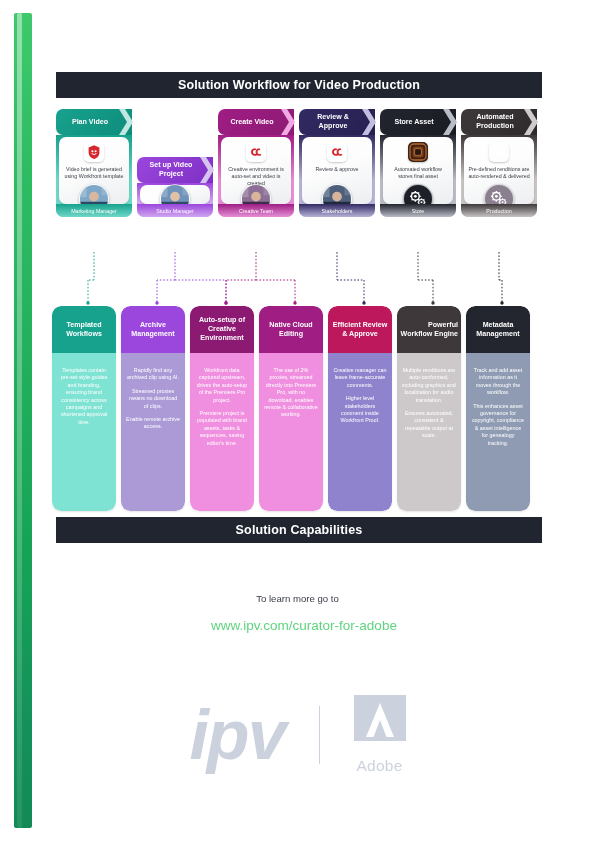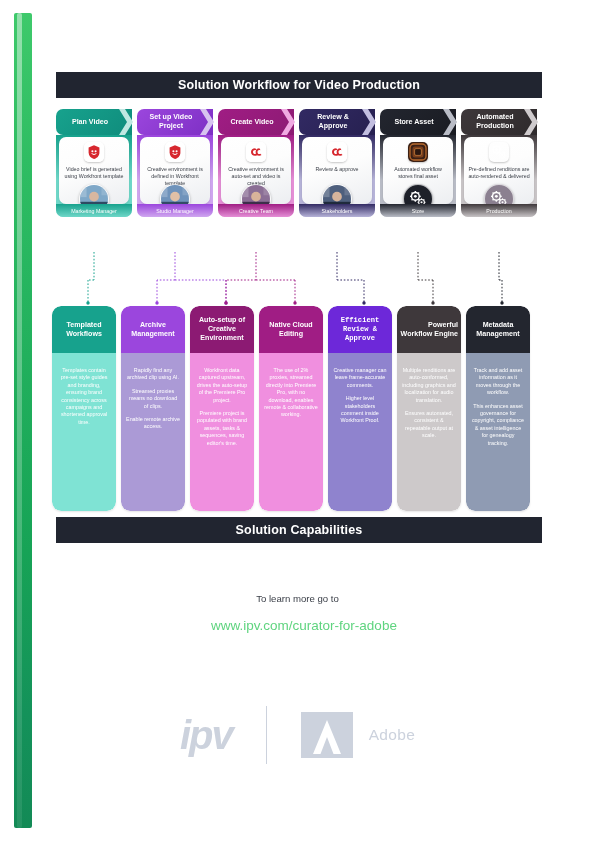--- a/index.html
+++ b/index.html
@@ -197,34 +197,34 @@
   #logos {
     position: absolute;
     left: 0; right: 0; top: 692px;
     height: 85px;
     display: flex;
     align-items: center;
     justify-content: center;
     gap: 34px;
   }
   #ipv-logo {
-    font-size: 40px;
+    font-size: 70px;
     font-weight: bold;
     font-style: italic;
     color: #ccd2dd;
     letter-spacing: -2px;
     line-height: 1;
   }
   #logo-divider {
     width: 1px; height: 58px;
     background: #ccd2dd;
   }
   #adobe-logo {
     display: flex;
-    flex-direction: row;
+    flex-direction: column;
     align-items: center;
     gap: 16px;
   }
   #adobe-word {
     font-size: 15.5px;
     color: #ccd2dd;
     letter-spacing: .3px;
   }
 </style>
 </head>
@@ -269,21 +269,21 @@
               <rect x="1" y="3" width="6" height="10" fill="rgba(255,255,255,.22)"></rect>
               <rect x="23" y="2" width="6" height="9" fill="rgba(255,255,255,.15)"></rect>
             </svg>
           </div>
           <div class="wf-role" style="background: linear-gradient(rgb(23, 162, 141), rgb(111, 215, 200));">
             <span>Marketing Manager</span>
           </div>
         </div>
       </div>
       <div class="wf-card">
-        <div class="wf-head" style="background: linear-gradient(135deg, rgb(155, 70, 221), rgb(125, 47, 196));">
+        <div class="wf-head" style="background: linear-gradient(135deg, rgb(155, 70, 221), rgb(125, 47, 196)); margin-top: 48px;">
           <span>Set up Video Project</span>
           <svg class="wf-head-arrow" viewBox="0 0 14 26">
             <path d="M0 0 L8 13 L0 26 L6 26 L14 13 L6 0 Z" fill="#d7c3ef"></path>
           </svg>
         </div>
         <div class="wf-body" style="background: linear-gradient(rgb(155, 70, 221) 0%, rgb(207, 166, 239) 55%, rgb(207, 166, 239) 100%);">
           <div class="wf-inner">
             <div class="wf-icon">
               <svg width="20" height="20" viewBox="0 0 20 20">
                 <rect x="0" y="0" width="20" height="20" rx="5" fill="#ffffff"></rect>
@@ -553,21 +553,21 @@
       </div>
       <div class="cap-card">
         <div class="cap-head" style="background: rgb(160, 29, 132);">
           <span>Native Cloud Editing</span>
         </div>
         <div class="cap-body" style="background: rgb(240, 143, 223);">
           <p>The use of 2% proxies, streamed directly into Premiere Pro, with no download, enables remote &amp; collaborative working.</p>
         </div>
       </div>
       <div class="cap-card">
-        <div class="cap-head" style="background: #6d28d9; font-family: Liberation Mono, monospace;">
+        <div class="cap-head" style="background: #be185d;">
           <span>Efficient Review &amp; Approve</span>
         </div>
         <div class="cap-body" style="background: rgb(143, 131, 206);">
           <p>Creative manager can leave frame-accurate comments.</p>
           <p>Higher level stakeholders comment inside Workfront Proof.</p>
         </div>
       </div>
       <div class="cap-card">
         <div class="cap-head" style="background: rgb(62, 56, 59); text-align: right;">
           <span>Powerful Workflow Engine</span>

